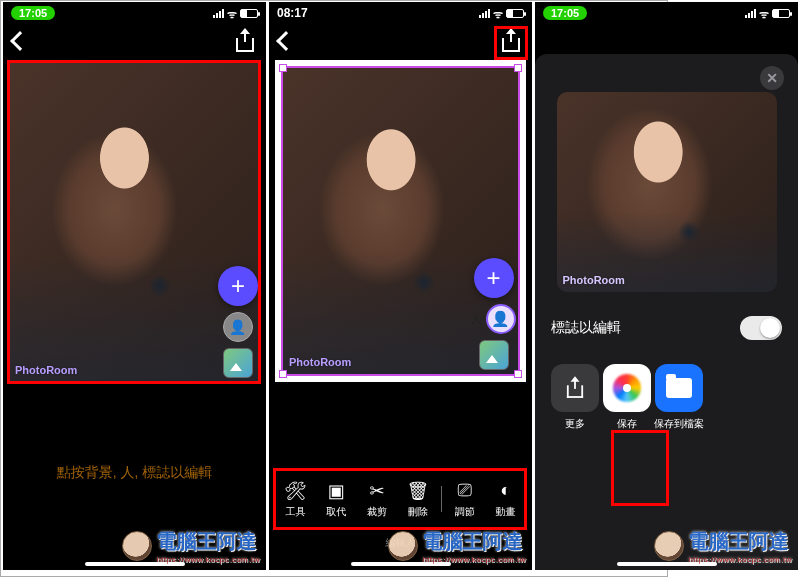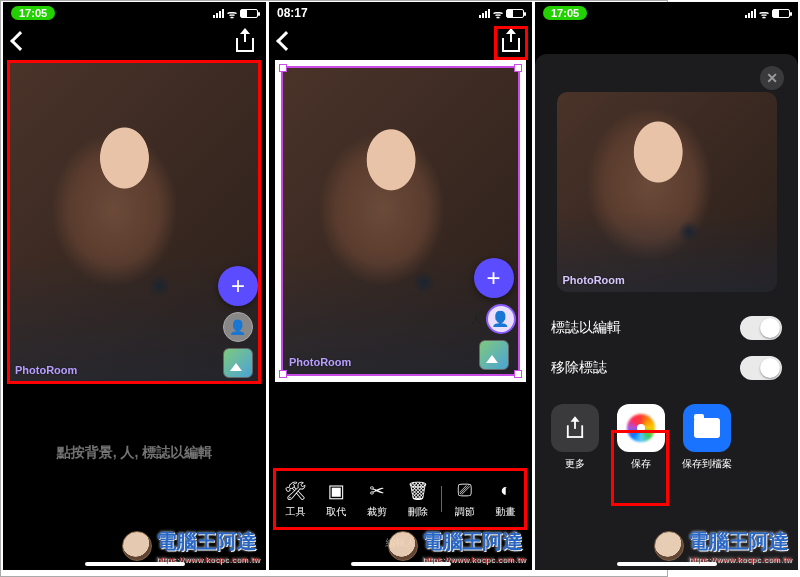--- a/index.html
+++ b/index.html
@@ -130,22 +130,22 @@
     background: linear-gradient(135deg,#7fc97f,#4aa3d6); border:1px solid #666;
     position:relative;
   }
   .img-thumb::after{content:""; position:absolute; left:6px; bottom:6px; width:0;height:0;
     border-left:6px solid transparent;border-right:6px solid transparent;border-bottom:8px solid #fff;}
   .label-row { display:flex; align-items:center; gap:4px; }
   .label-row span { font-size:11px; color:#222; }
 
   
   .hint {
-    position:absolute; bottom: 108px; left:0; right:0; text-align:center;
-    color:#737373; font-size: 14px; font-weight: bold;
+    position:absolute; bottom: 88px; left:0; right:0; text-align:center;
+    color:#a16207; font-size: 14px;
   }
 
   
   .toolbar {
     position:absolute; bottom: 44px; left:6px; right:6px; height: 54px;
     display:flex; align-items:center; justify-content:space-around;
     color:#fff;
   }
   .tool { display:flex; flex-direction:column; align-items:center; gap:3px; font-size:10px; width:36px;}
   .tool .ico { width:22px; height:22px; display:flex; align-items:center; justify-content:center; font-size:18px;}
@@ -176,21 +176,21 @@
     font-size: 14px; color:#fff; padding: 8px 0;
   }
   .toggle {
     width: 42px; height: 24px; border-radius: 12px; background:#eaeaea; position:relative;
   }
   .toggle i {
     position:absolute; top:2px; right:2px; width:20px; height:20px; border-radius:50%;
     background:#fff; box-shadow:0 1px 2px rgba(0,0,0,.4);
   }
   .share-row {
-    display:flex; gap:14px; padding: 10px 14px; overflow:hidden;
+    display:flex; padding: 10px 14px; overflow:hidden;
   }
   .share-item { display:flex; flex-direction:column; align-items:center; gap:5px; width:52px;}
   .share-item .box-ico {
     width:48px; height:48px; border-radius:12px;
     display:flex; align-items:center; justify-content:center;
   }
   .share-item .lbl { font-size:10px; color:#fff; white-space:nowrap;}
   .ico-more { background:#3a3a3c; }
   .ico-more .share-icon { transform: scale(.9); }
   .ico-photos {
@@ -388,26 +388,20 @@
 
     <div class="sheet">
       <div class="sheet-close">✕</div>
       <div class="sheet-preview">
         <div class="photo"></div>
         <span class="watermark" style="color:#d6c8ff">PhotoRoom</span>
       </div>
       <div class="sheet-options">
         <div class="opt-row">
           <span>標誌以編輯</span>
-          <span class="toggle">
-              <i></i>
-            </span>
-        </div>
-        <div class="opt-row">
-          <span>移除標誌</span>
           <span class="toggle">
               <i></i>
             </span>
         </div>
       </div>
       <div class="share-row">
         <div class="share-item">
           <div class="box-ico ico-more">
             <div class="share-icon">
               <div class="arrow"></div>

